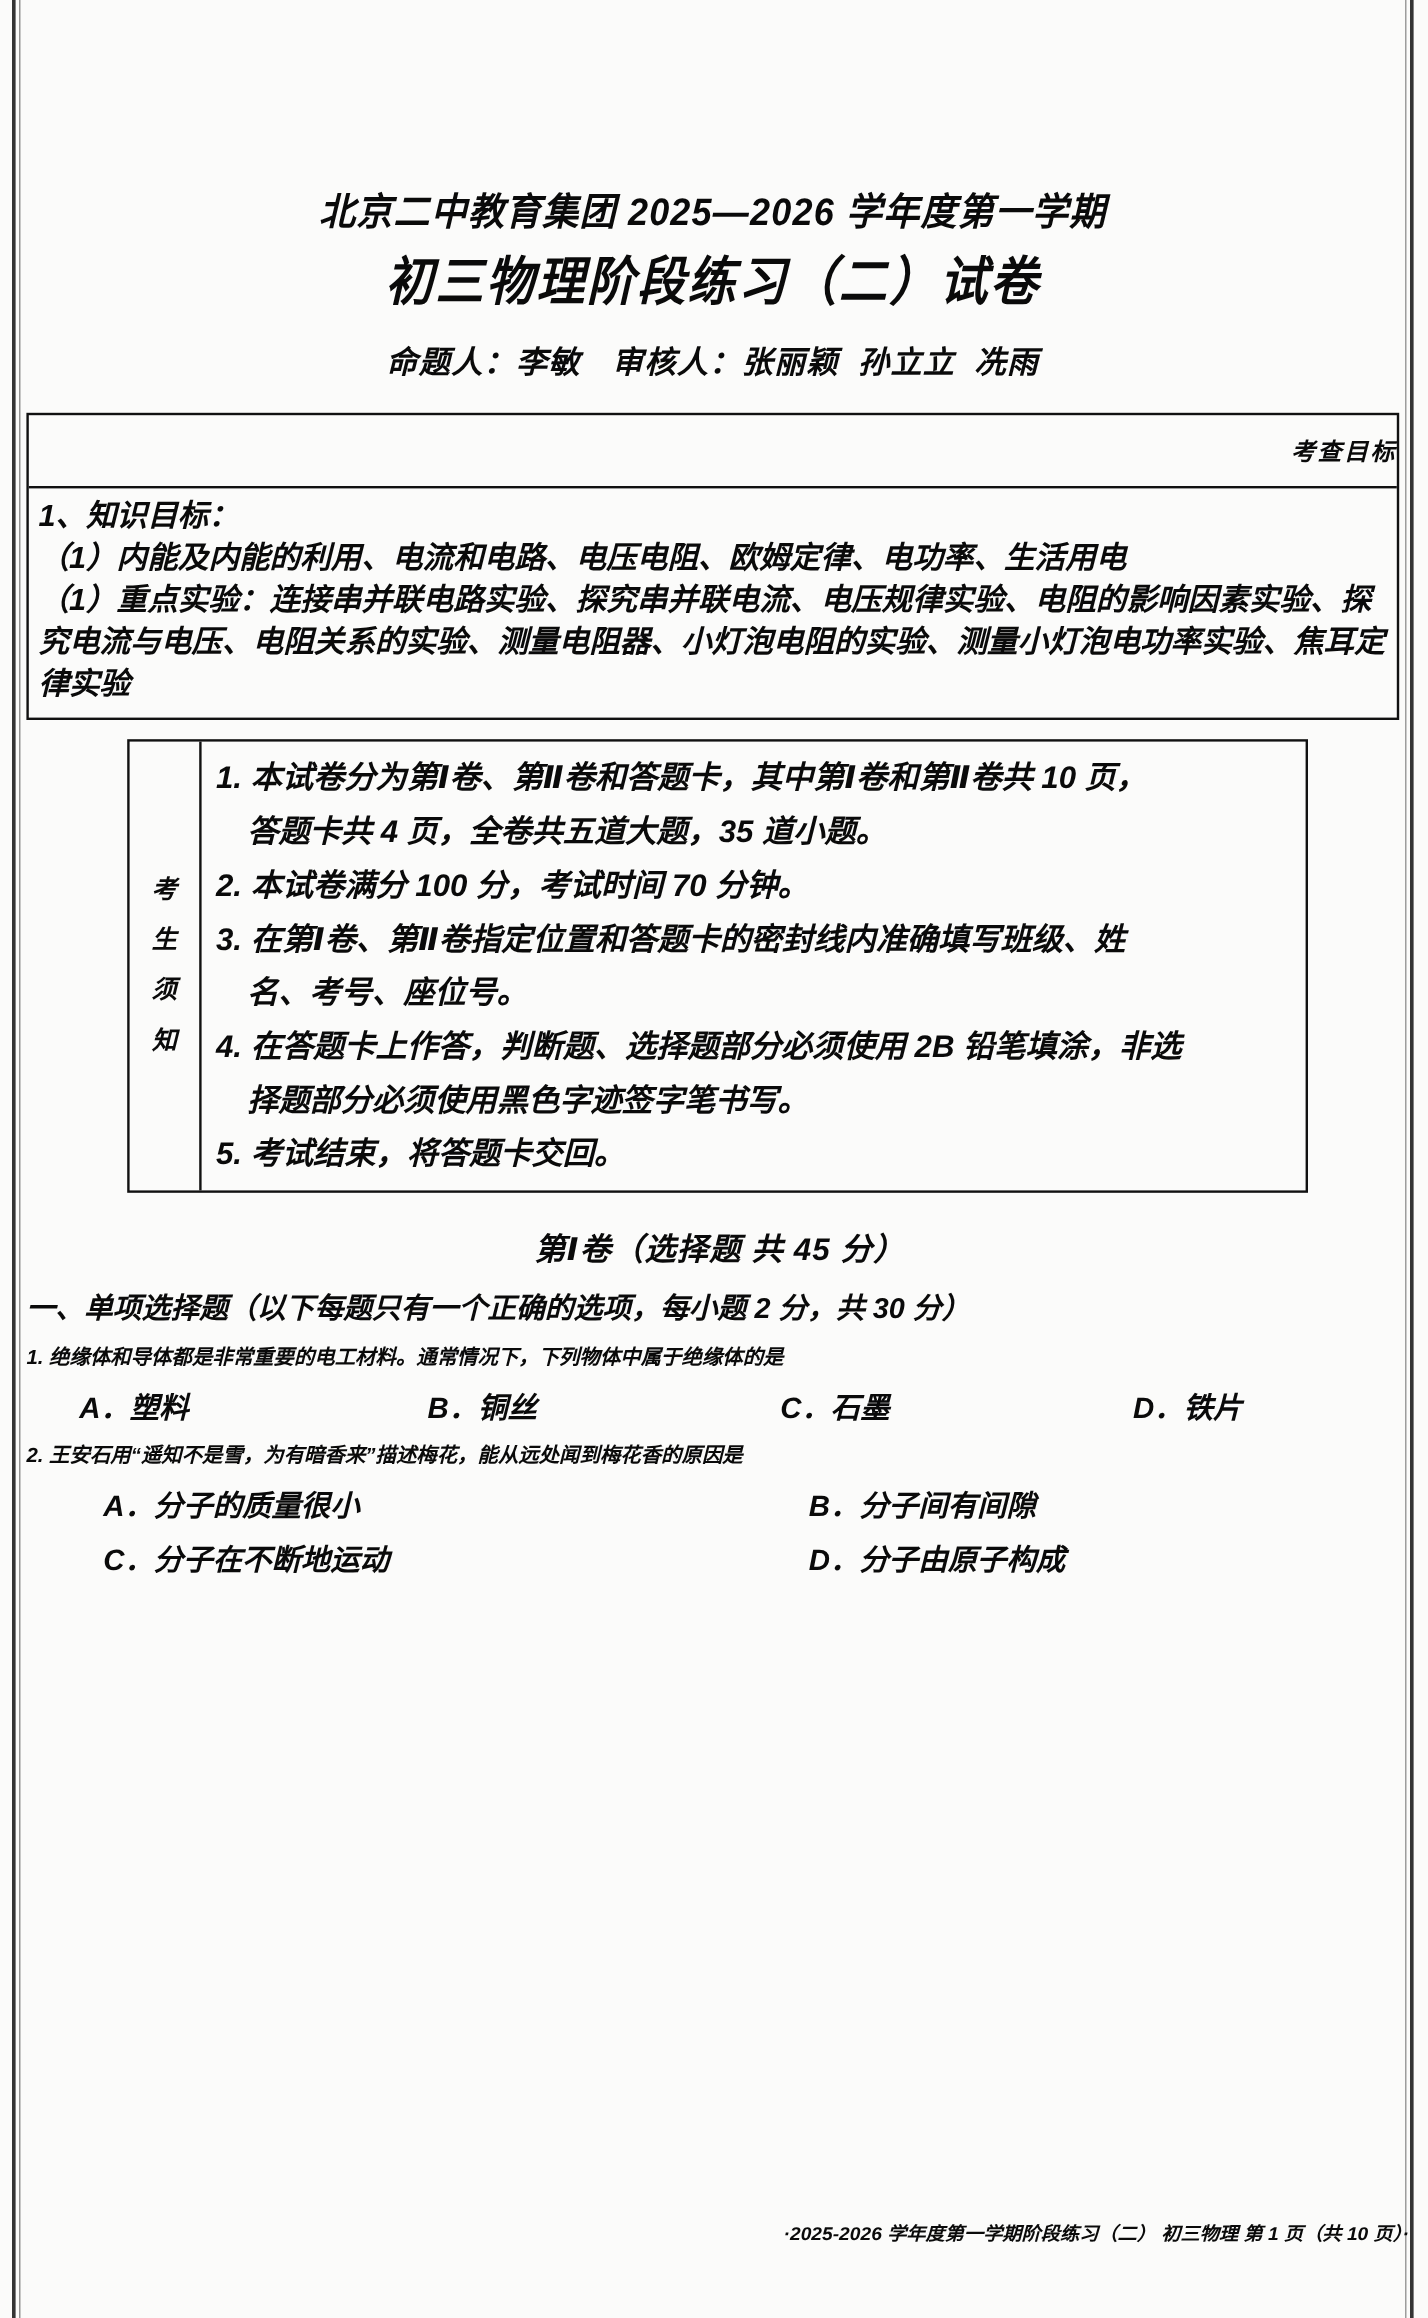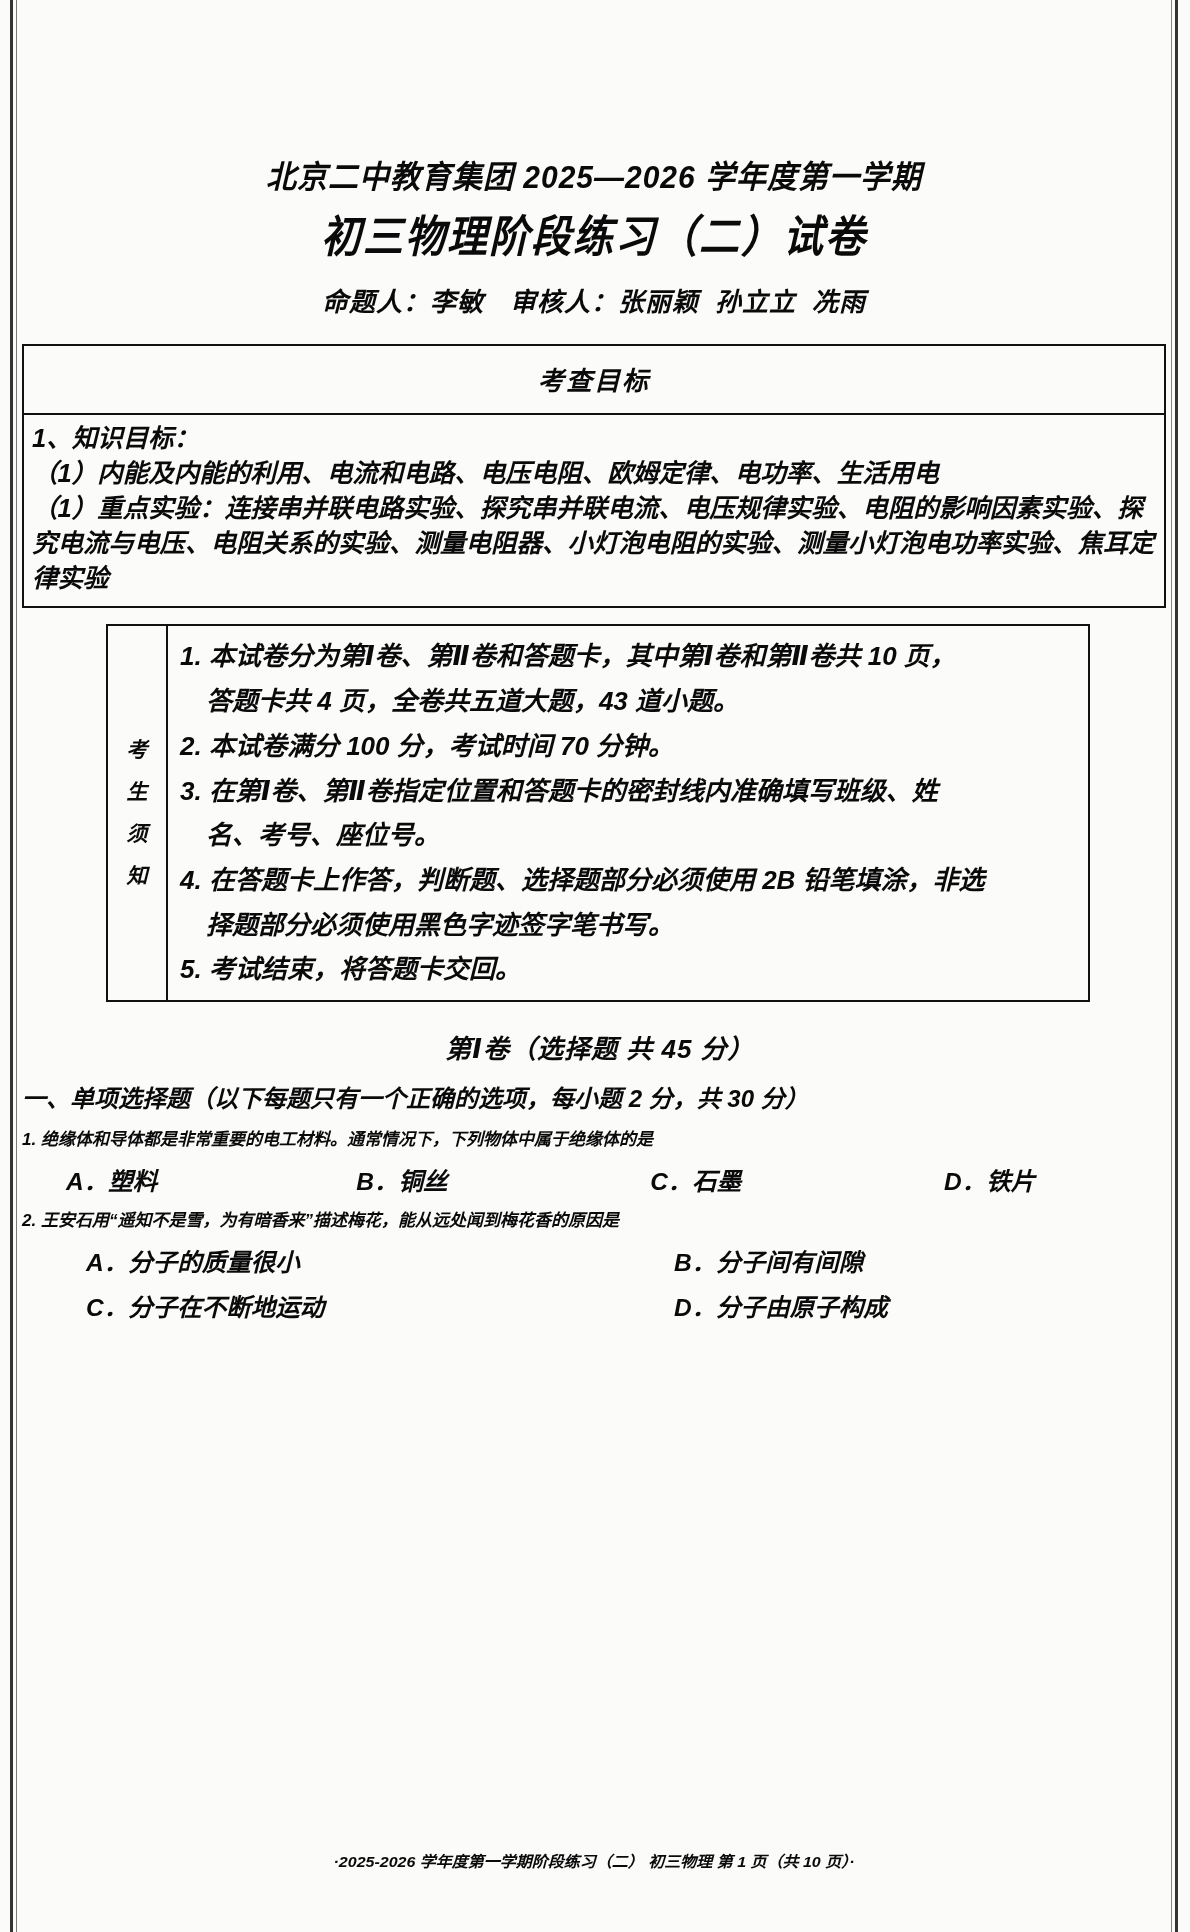--- a/index.html
+++ b/index.html
@@ -70,24 +70,24 @@
   .byline-gap{display:inline-block;width:26px;}
   .byline-gap-sm{display:inline-block;width:16px;}
 
   
   .obj-box{
     margin:26px 4px 0 4px;
     border:2px solid #111;
     position:relative;
   }
   .obj-head{
-    text-align:center;
-    font-family:"Liberation Sans","DejaVu Sans",sans-serif;
-    font-weight:bold;
-    font-size:26px;
+    text-align:right;
+    font-family:"Liberation Sans","DejaVu Sans",sans-serif;
+    font-weight:bold;
+    font-size:20px;
     padding:14px 0 16px 0;
     border-bottom:2px solid #111;
     letter-spacing:2px;
   }
   .obj-body{
     padding:6px 8px 10px 8px;
     font-family:"Liberation Sans","DejaVu Sans",sans-serif;
     font-weight:bold;
     font-size:25.5px;
     line-height:1.38;
@@ -164,21 +164,21 @@
   }
   .options.two-col .opt{width:50%;padding-left:68px;box-sizing:border-box;}
   .options.four-col .opt{width:25%;padding-left:44px;box-sizing:border-box;}
   .options.four-col .opt:first-child{padding-left:48px;}
 
   
   .footer{
     position:absolute;
     left:0;right:0;
     bottom:60px;
-    text-align:center;
+    text-align:right;
     font-family:"Liberation Sans","DejaVu Sans",sans-serif;
     font-weight:bold;
     font-size:16px;
     letter-spacing:0px;
     transform:scaleY(.96);
   }
 </style>
 </head>
 <body>
 
@@ -208,21 +208,21 @@
 
   <div class="notice">
     <div class="notice-label">
       <span>考</span>
       <span>生</span>
       <span>须</span>
       <span>知</span>
     </div>
     <div class="notice-items">
       <p>1. 本试卷分为第Ⅰ卷、第Ⅱ卷和答题卡，其中第Ⅰ卷和第Ⅱ卷共 10 页，</p>
-      <p class="cont">答题卡共 4 页，全卷共五道大题，43 道小题。</p>
+      <p class="cont">答题卡共 4 页，全卷共五道大题，35 道小题。</p>
       <p>2. 本试卷满分 100 分，考试时间 70 分钟。</p>
       <p>3. 在第Ⅰ卷、第Ⅱ卷指定位置和答题卡的密封线内准确填写班级、姓</p>
       <p class="cont">名、考号、座位号。</p>
       <p>4. 在答题卡上作答，判断题、选择题部分必须使用 2B 铅笔填涂，非选</p>
       <p class="cont">择题部分必须使用黑色字迹签字笔书写。</p>
       <p>5. 考试结束，将答题卡交回。</p>
     </div>
   </div>
 
   <div class="part-title">第Ⅰ卷（选择题 共 45 分）</div>

